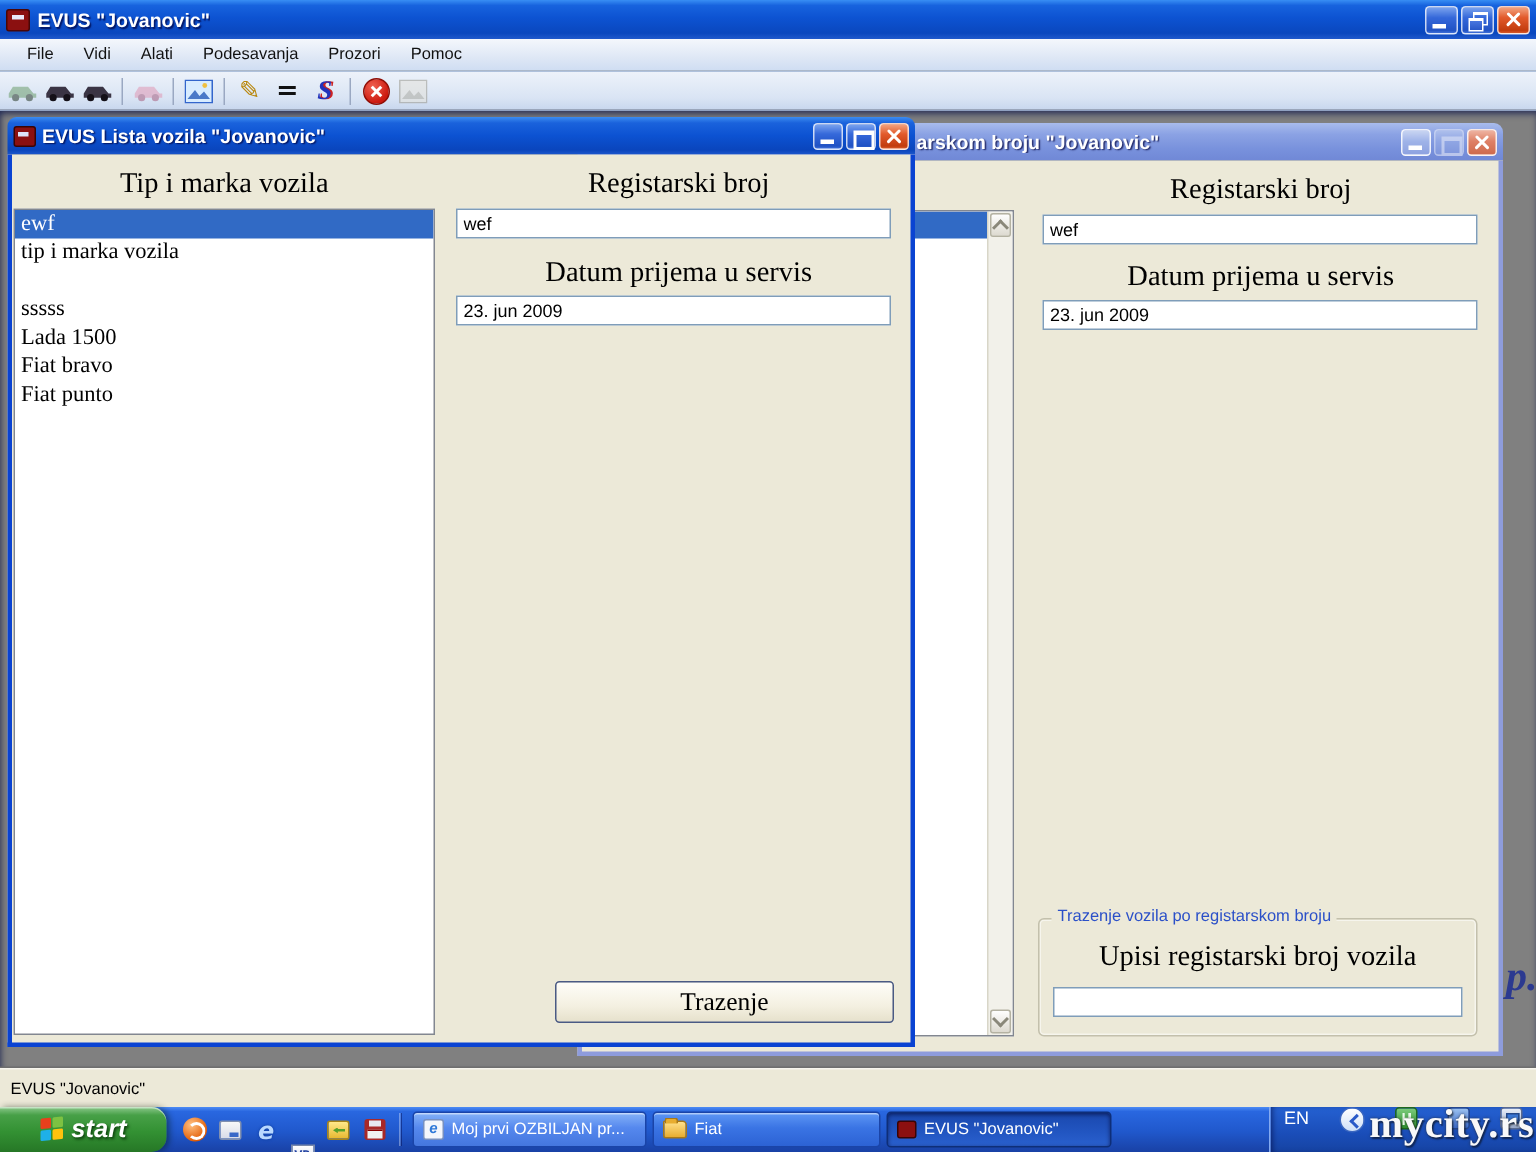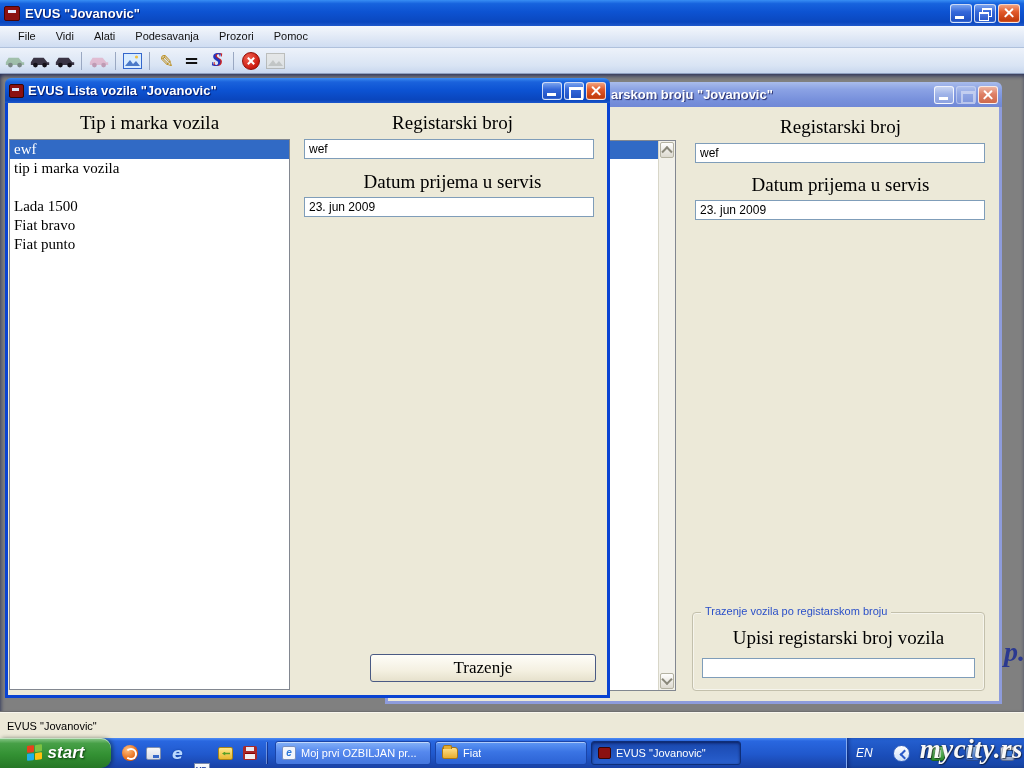--- a/index.html
+++ b/index.html
@@ -137,23 +137,23 @@
     white-space:nowrap; overflow:hidden; }
   .taskbtn.lighter { background:linear-gradient(180deg,#85B2F8 0%,#5588EE 45%,#4476DE 100%); }
   .taskbtn.pressed { background:linear-gradient(180deg,#1A48AE 0%,#2256C2 60%,#2A60CE 100%);
     box-shadow:inset 0 1px 3px rgba(0,0,40,.6); border-color:#0E2E78; }
   .taskbtn .tlabel { overflow:hidden; text-overflow:ellipsis; }
   .ti-doc { width:14px; height:14px; background:#F4F6FC; border:1px solid #7890C0; border-radius:2px; font-size:10px; font-weight:bold; font-style:italic; color:#2E78D8; line-height:12px; text-align:center; flex:none; }
   .ti-folder { width:16px; height:12px; background:linear-gradient(#FFE08A,#E8AD30); border:1px solid #A87818; border-radius:1px 3px 2px 2px; position:relative; flex:none; }
   .ti-folder::before { content:""; position:absolute; left:0; top:-3px; width:7px; height:3px; background:#E8AD30; border:1px solid #A87818; border-bottom:none; border-radius:2px 2px 0 0; }
   .ti-evus { width:13px; height:12px; background:#8B1010; border:1px solid #3A0404; border-radius:2px; flex:none; }
 
-  .tray { margin-left:auto; height:30px; width:178px; display:flex; align-items:center; gap:20px; padding:0 6px 0 9px;
+  .tray { margin-left:auto; height:30px; width:178px; display:flex; gap:20px; padding:0 6px 0 9px;
     background:linear-gradient(180deg,#2561D2 0%,#1A4DB8 60%,#1643A2 100%);
-    border-left:1px solid #84AAF0; box-shadow:inset 3px 0 4px -2px rgba(0,0,50,.6); position:relative;font-style:italic; }
+    border-left:1px solid #84AAF0; box-shadow:inset 3px 0 4px -2px rgba(0,0,50,.6); position:relative; }
   .tray-lang { color:#fff; font-size:12px; }
   .tray-chevron { width:17px; height:17px; border-radius:50%; background:linear-gradient(#FFFFFF,#CFE0F8); border:1px solid #3A66C0; position:relative; flex:none; }
   .tray-chevron::after { content:""; position:absolute; left:7px; top:5px; width:5px; height:5px; border:2px solid #2A5AC8; border-right:none; border-top:none; transform:rotate(45deg); }
   .tri { width:15px; height:15px; border-radius:3px; flex:none; position:relative; }
   .tri-green { background:linear-gradient(#7CCB7C,#2E8F2E); border:1px solid #1E681E; }
   .tri-green::after { content:""; position:absolute; left:4px; top:3px; width:6px; height:8px; background:#E8F8E8; clip-path:polygon(0 0,30% 0,30% 40%,70% 40%,70% 0,100% 0,100% 100%,70% 100%,70% 60%,30% 60%,30% 100%,0 100%); }
   .tri-blue { background:linear-gradient(#9CC2F0,#3A6ACA); border:1px solid #26488E; }
   .tri-win { background:linear-gradient(#E8EEF8,#98A8C8); border:1px solid #5A6A90; }
   .tri-win::after { content:""; position:absolute; left:3px; top:3px; width:7px; height:5px; background:#3A78D8; border:1px solid #24488A; }
   .tri-red { background:radial-gradient(circle at 35% 30%,#F07060,#C02018 75%); border:1px solid #801008; border-radius:50% 50% 50% 50% / 42% 42% 58% 58%; }
@@ -283,20 +283,21 @@
           <span class="xp-btn sm close"></span>
         </span>
       </div>
       <div class="child-body">
 
         <div class="serif-label" style="left:0; width:283px; top:9px;">Tip i marka vozila</div>
         <div class="listbox" style="left:1px; top:36px; width:281px; height:551px;">
           <div class="lrow selected">ewf</div>
           <div class="lrow">tip i marka vozila</div>
           <div class="lrow"></div>
+          <div class="lrow">sssss</div>
           <div class="lrow">Lada 1500</div>
           <div class="lrow">Fiat bravo</div>
           <div class="lrow">Fiat punto</div>
         </div>
 
         <div class="serif-label" style="left:290px; width:309px; top:9px;">Registarski broj</div>
         <input class="xp-input" style="left: 296px; top: 36px; width: 290px;" value="wef">
         <div class="serif-label" style="left:290px; width:309px; top:68px;">Datum prijema u servis</div>
         <input class="xp-input" style="left: 296px; top: 94px; width: 290px;" value="23. jun 2009">
         <button class="xp-button" style="left:362px; top:551px; width:226px; height:28px;">Trazenje</button>

